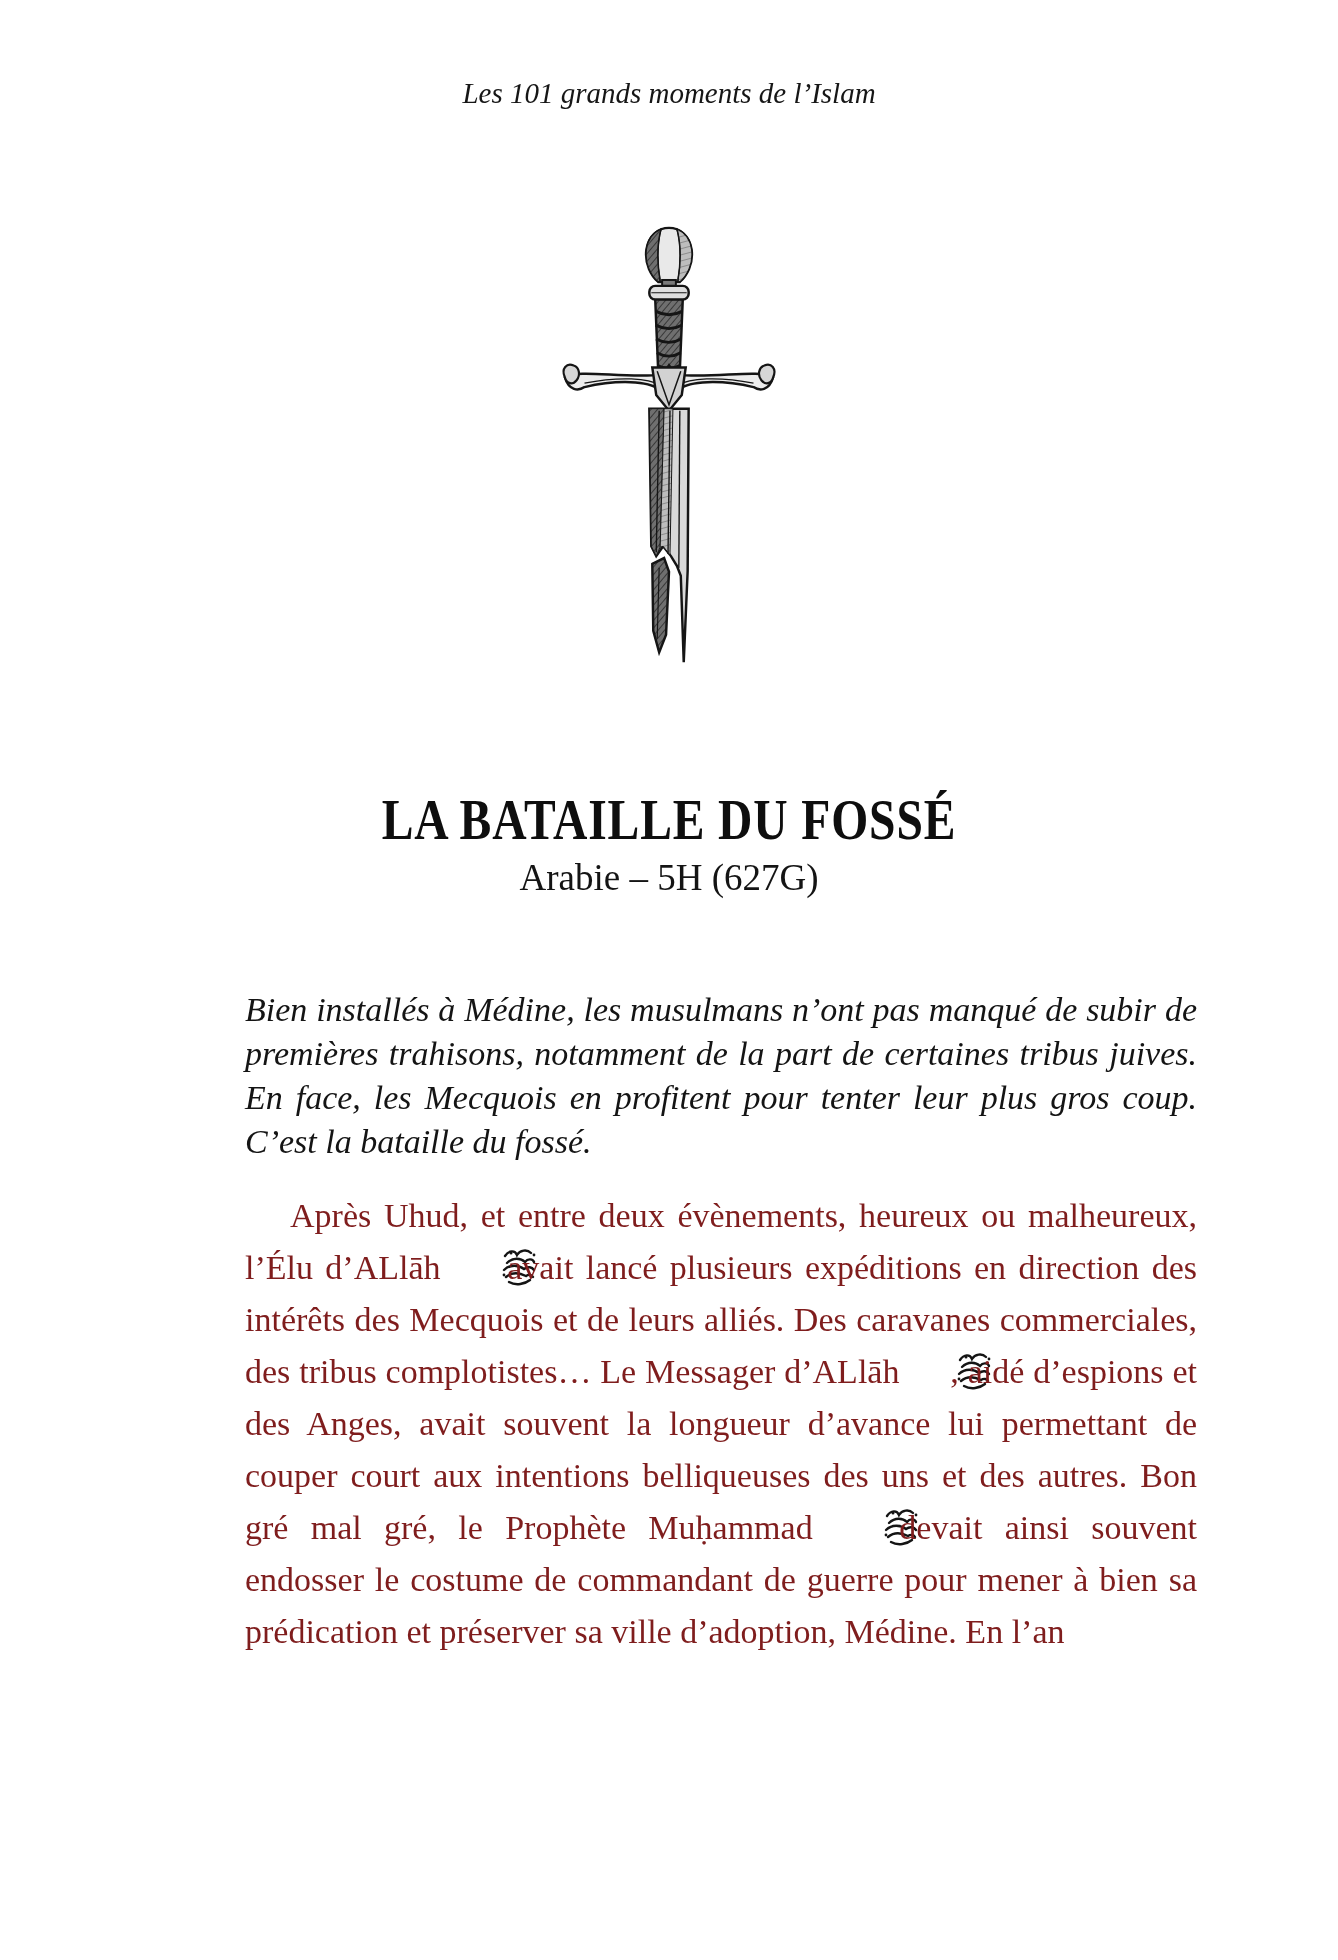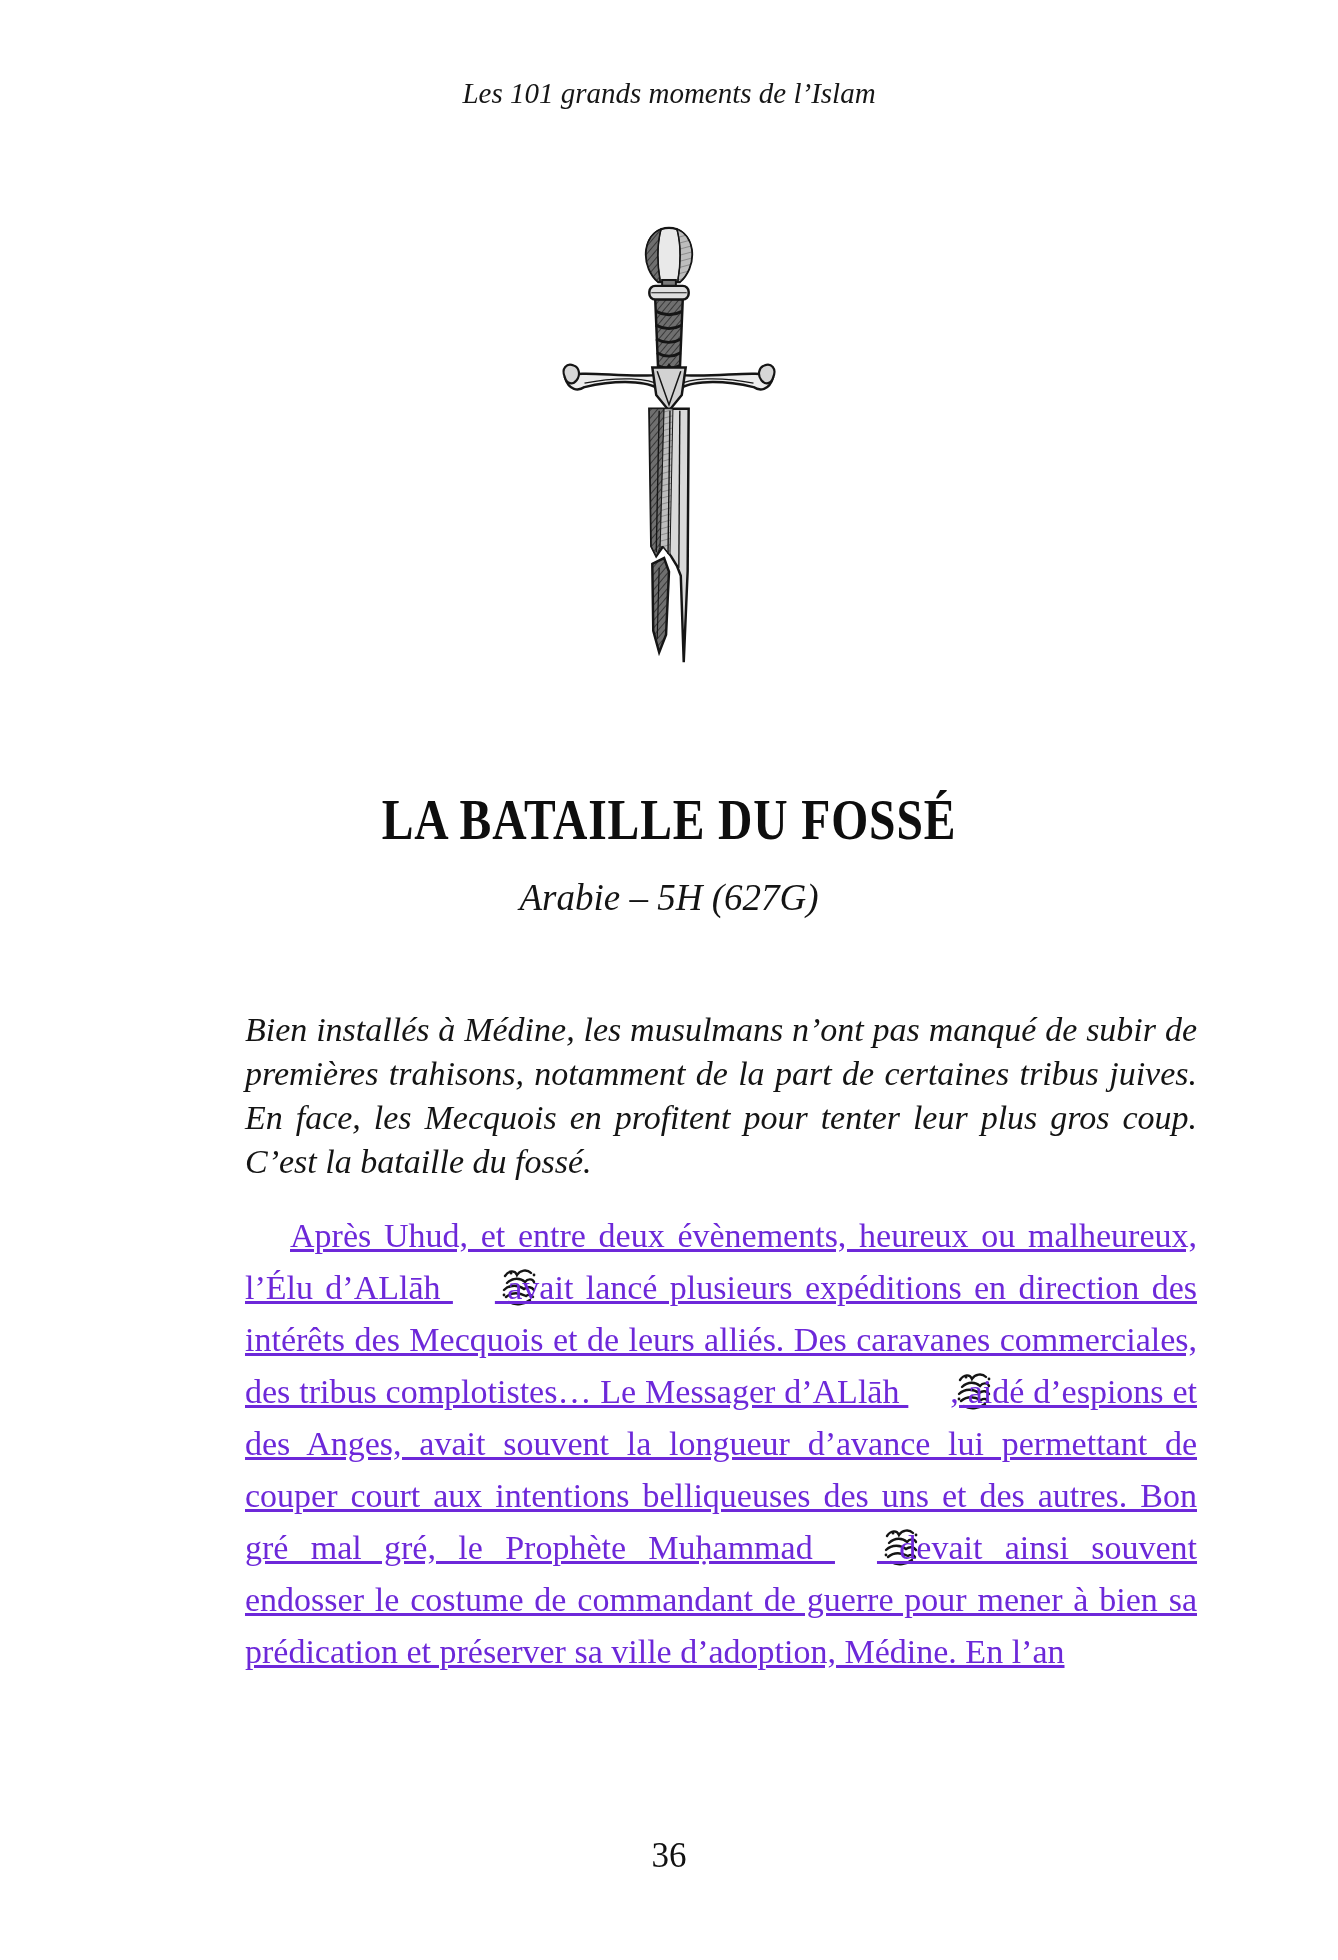--- a/index.html
+++ b/index.html
@@ -35,23 +35,22 @@
     text-align: center;
     font-weight: bold;
     font-size: 56px;
     line-height: 60px;
     letter-spacing: 1px;
     transform: scaleX(0.85);
     transform-origin: center;
     color: #0e0e0e;
   }
   .chapter-subtitle {
-    margin-top: 26px;
-    text-align: center;
-    font-style: italic;
+    margin-top: 6px;
+    text-align: center;
     font-size: 37px;
     line-height: 44px;
     color: #141414;
   }
   .text-column {
     width: 952px;
     margin-left: 201px;
   }
   .intro-paragraph {
     margin: 88px 0 0 0;
@@ -60,22 +59,21 @@
     line-height: 44px;
     text-align: justify;
     color: #141414;
   }
   .body-paragraph {
     margin: 26px 0 0 0;
     font-size: 34px;
     line-height: 52px;
     text-align: justify;
     text-indent: 45px;
-    color: #6d28d9;
-    text-decoration: underline;
+    color: #7f1d1d;
   }
   .saw-symbol {
     display: inline-block;
     width: 42px;
     height: 40px;
     vertical-align: -8px;
     line-height: 0;
   }
   .page-number {
     position: absolute;
@@ -193,15 +191,14 @@
       <path d="M11,35 C18,39 27,37 32,33"></path>
     </g>
     <g fill="#141414" stroke="none">
       <circle cx="13" cy="6" r="1.5"></circle>
       <circle cx="36" cy="8" r="1.4"></circle>
       <circle cx="6" cy="28" r="1.4"></circle>
     </g>
   </svg></span><span> devait ainsi souvent endosser le costume de commandant de guerre pour mener à bien sa prédication et préserver sa ville d’adoption, Médine. En l’an</span></p>
   </div>
 
-  <div class="page-number">36</div>
 
 </div>
 
 </body></html>

